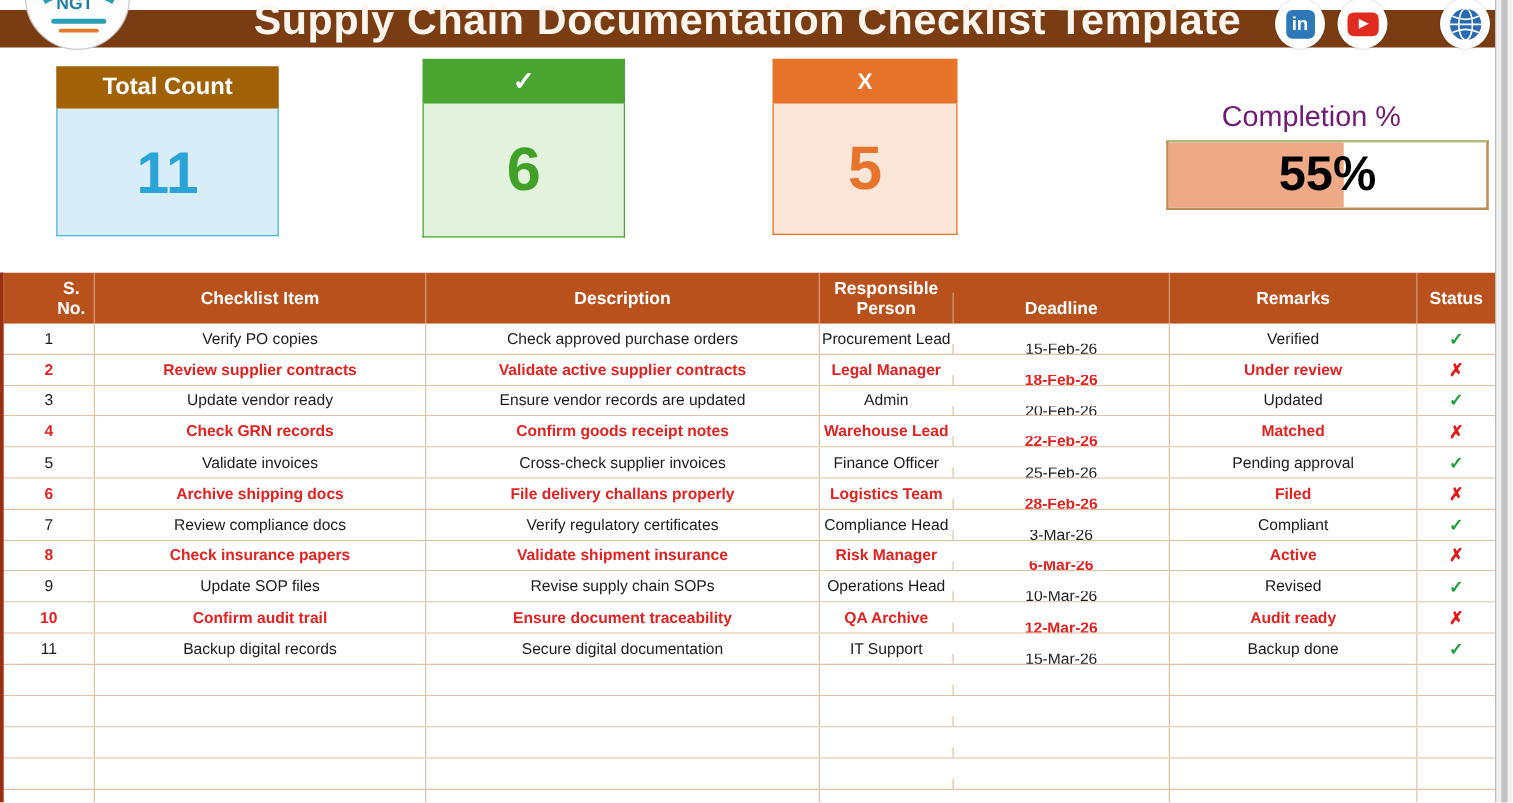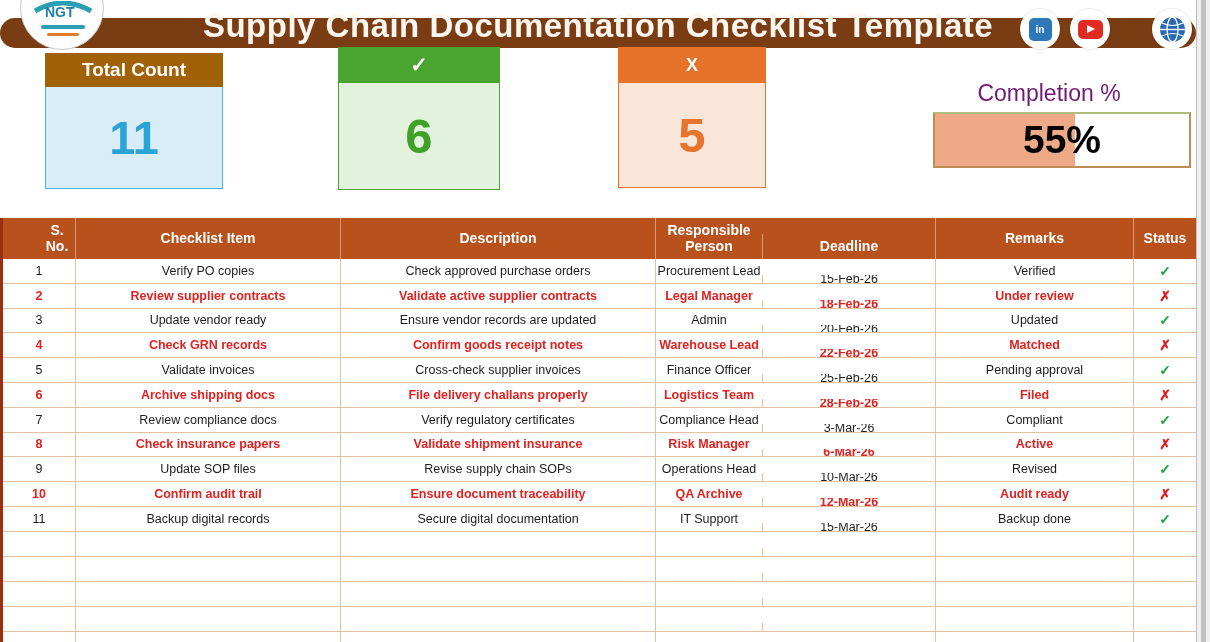--- a/index.html
+++ b/index.html
@@ -3,37 +3,37 @@
 <meta charset="utf-8">
 <style>
   * { margin:0; padding:0; box-sizing:border-box; }
   html,body { width:1210px; height:642px; }
   body {
     position:relative; overflow:hidden; background:#ffffff;
     font-family:"Liberation Sans", sans-serif;
   }
 
   
-  .top-bar { position:absolute; left:0; top:18px; width:1196px; height:30px; background:#7a3c12;border-radius:15px; }
+  .top-bar { position:absolute; left:0; top:8px; width:1196px; height:30px; background:#7a3c12; }
   .logo-circle {
     position:absolute; left:20px; top:-52px; width:84px; height:84px; border-radius:50%;
     background:#fdfdfd; border:1px solid #c9c9c9; overflow:hidden;
   }
   .logo-circle svg { position:absolute; left:10px; top:34px; }
   .main-title {
     position:absolute; left:0; top:-11px; width:100%; text-align:center;
     color:#fcf6ee; font-weight:bold; font-size:33px; letter-spacing:.5px; white-space:nowrap;
   }
   .icon-circle {
     position:absolute; top:-9px; width:40px; height:40px; border-radius:50%;
     background:#fff; display:flex; align-items:center; justify-content:center;
     box-shadow:0 0 0 1px rgba(0,0,0,.08);
   }
   .li-badge { width:23px; height:23px; border-radius:5px; background:#2e78b7; color:#fff;
-    font-size:10px; font-weight:bold; display:flex; align-items:center; justify-content:center; }
+    font-size:15px; font-weight:bold; display:flex; align-items:center; justify-content:center; }
   .yt-badge { width:25px; height:19px; border-radius:5px; background:#e02b20; position:relative; }
   .yt-badge::after { content:""; position:absolute; left:9px; top:5px;
     border-left:8px solid #fff; border-top:4.5px solid transparent; border-bottom:4.5px solid transparent; }
 
   
   .right-gutter { position:absolute; left:1196px; top:0; width:14px; height:642px;
     background:#f0f0f0; border-left:1px solid #bdbdbd; }
   .right-gutter .bar { position:absolute; left:4px; top:0; width:5px; height:642px; background:#c2c2c2; }
 
   

